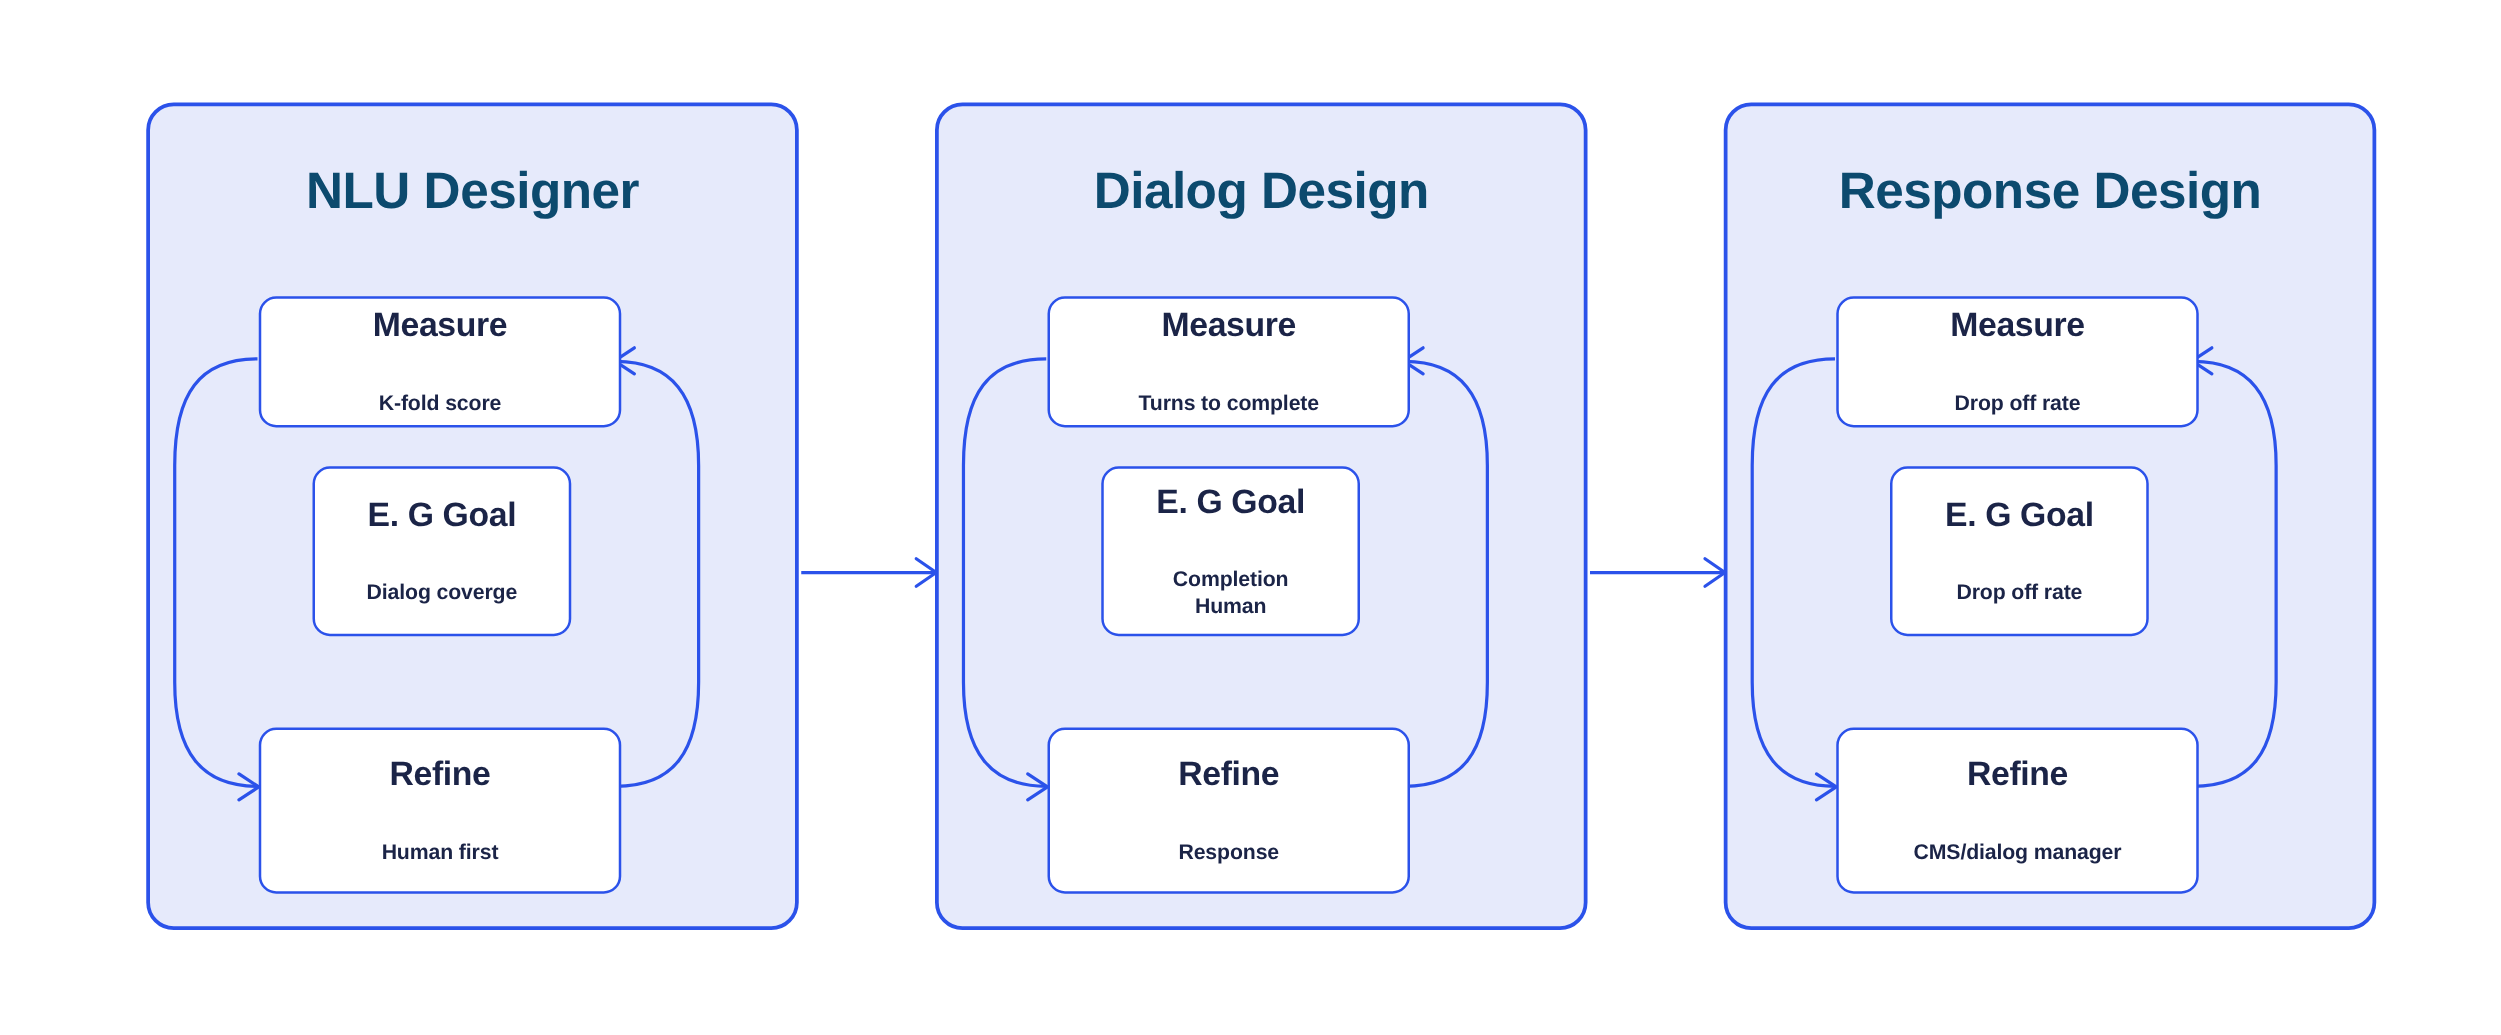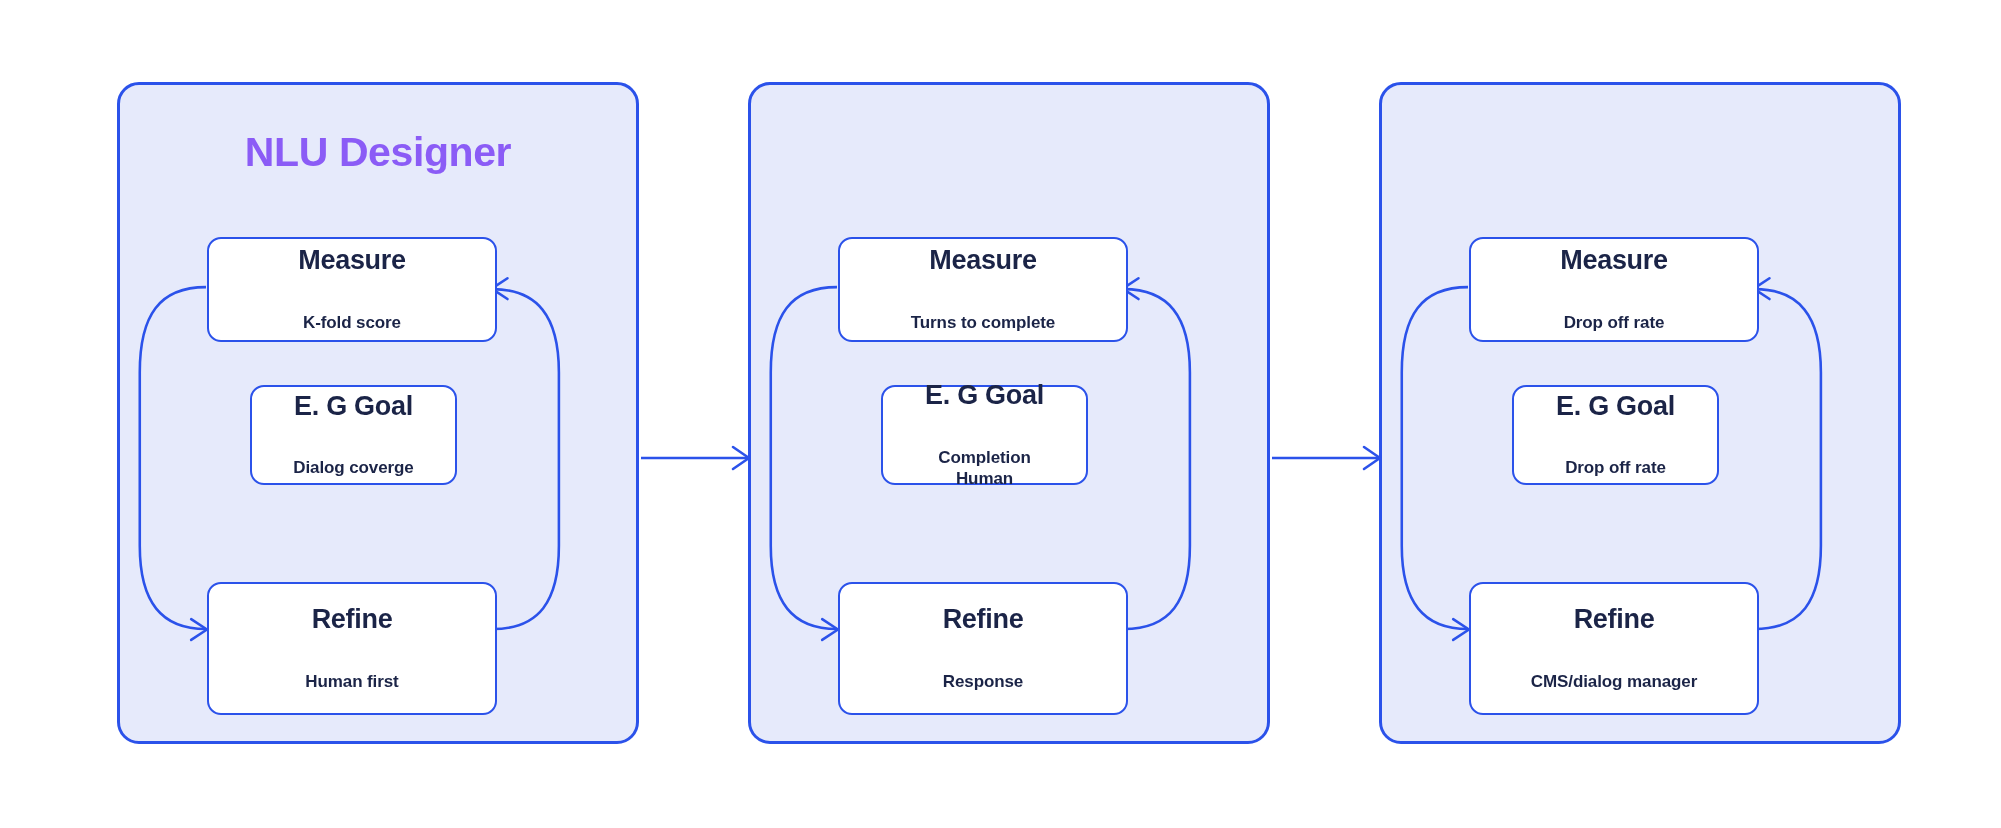--- a/index.html
+++ b/index.html
@@ -36,21 +36,21 @@
   #panel-0 { left: 117px; }
   #panel-1 { left: 748px; }
   #panel-2 { left: 1379px; }
 
   .panel-title {
     position: absolute;
     top: 46px;
     left: 0;
     width: 100%;
     text-align: center;
-    color: #8b5cf6;
+    color: #0c4a6e;
     font-size: 41px;
     font-weight: 700;
     letter-spacing: -0.4px;
     line-height: 1.05;
     white-space: nowrap;
   }
 
   
   .node {
     position: absolute;
@@ -85,23 +85,23 @@
 
   
   .node.measure {
     left: 87px;
     top: 152px;
     width: 290px;
     height: 105px;
   }
   .node.goal {
     left: 130px;
-    top: 300px;
+    top: 288px;
     width: 207px;
-    height: 100px;
+    height: 136px;
     text-align: center;
   }
   .node.refine {
     left: 87px;
     top: 497px;
     width: 290px;
     height: 133px;
   }
 
   
@@ -161,20 +161,21 @@
       <div class="node-title">E. G Goal</div>
       <div class="node-sub">Dialog coverge</div>
     </div>
     <div class="node refine">
       <div class="node-title">Refine</div>
       <div class="node-sub">Human first</div>
     </div>
   </div>
 
   <div class="panel" id="panel-1">
+    <div class="panel-title">Dialog Design</div>
 
     <svg class="loop-svg" viewBox="0 0 522 662" preserveAspectRatio="none">
       <path class="flowline" d="M 87 204 C 40 204, 20 232, 20 290 L 20 465 C 20 522, 42 549, 87 549"></path>
       <path class="arrowhead" d="M 72 539 L 88 549.5 L 72 560"></path>
       <path class="flowline" d="M 377 549 C 424 549, 444 521, 444 465 L 444 290 C 444 233, 422 206, 377 206"></path>
       <path class="arrowhead" d="M 392 195 L 376 205.5 L 392 216"></path>
     </svg>
 
     <div class="node measure">
       <div class="node-title">Measure</div>
@@ -185,20 +186,21 @@
       <div class="node-sub">Completion
 Human</div>
     </div>
     <div class="node refine">
       <div class="node-title">Refine</div>
       <div class="node-sub">Response</div>
     </div>
   </div>
 
   <div class="panel" id="panel-2">
+    <div class="panel-title">Response Design</div>
 
     <svg class="loop-svg" viewBox="0 0 522 662" preserveAspectRatio="none">
       <path class="flowline" d="M 87 204 C 40 204, 20 232, 20 290 L 20 465 C 20 522, 42 549, 87 549"></path>
       <path class="arrowhead" d="M 72 539 L 88 549.5 L 72 560"></path>
       <path class="flowline" d="M 377 549 C 424 549, 444 521, 444 465 L 444 290 C 444 233, 422 206, 377 206"></path>
       <path class="arrowhead" d="M 392 195 L 376 205.5 L 392 216"></path>
     </svg>
 
     <div class="node measure">
       <div class="node-title">Measure</div>

